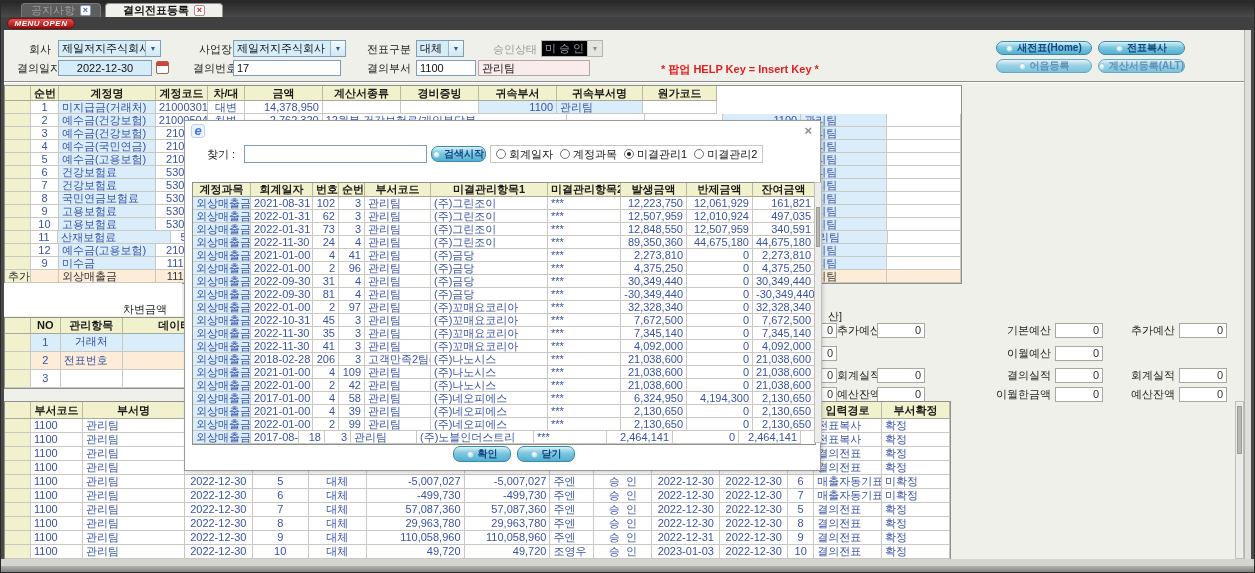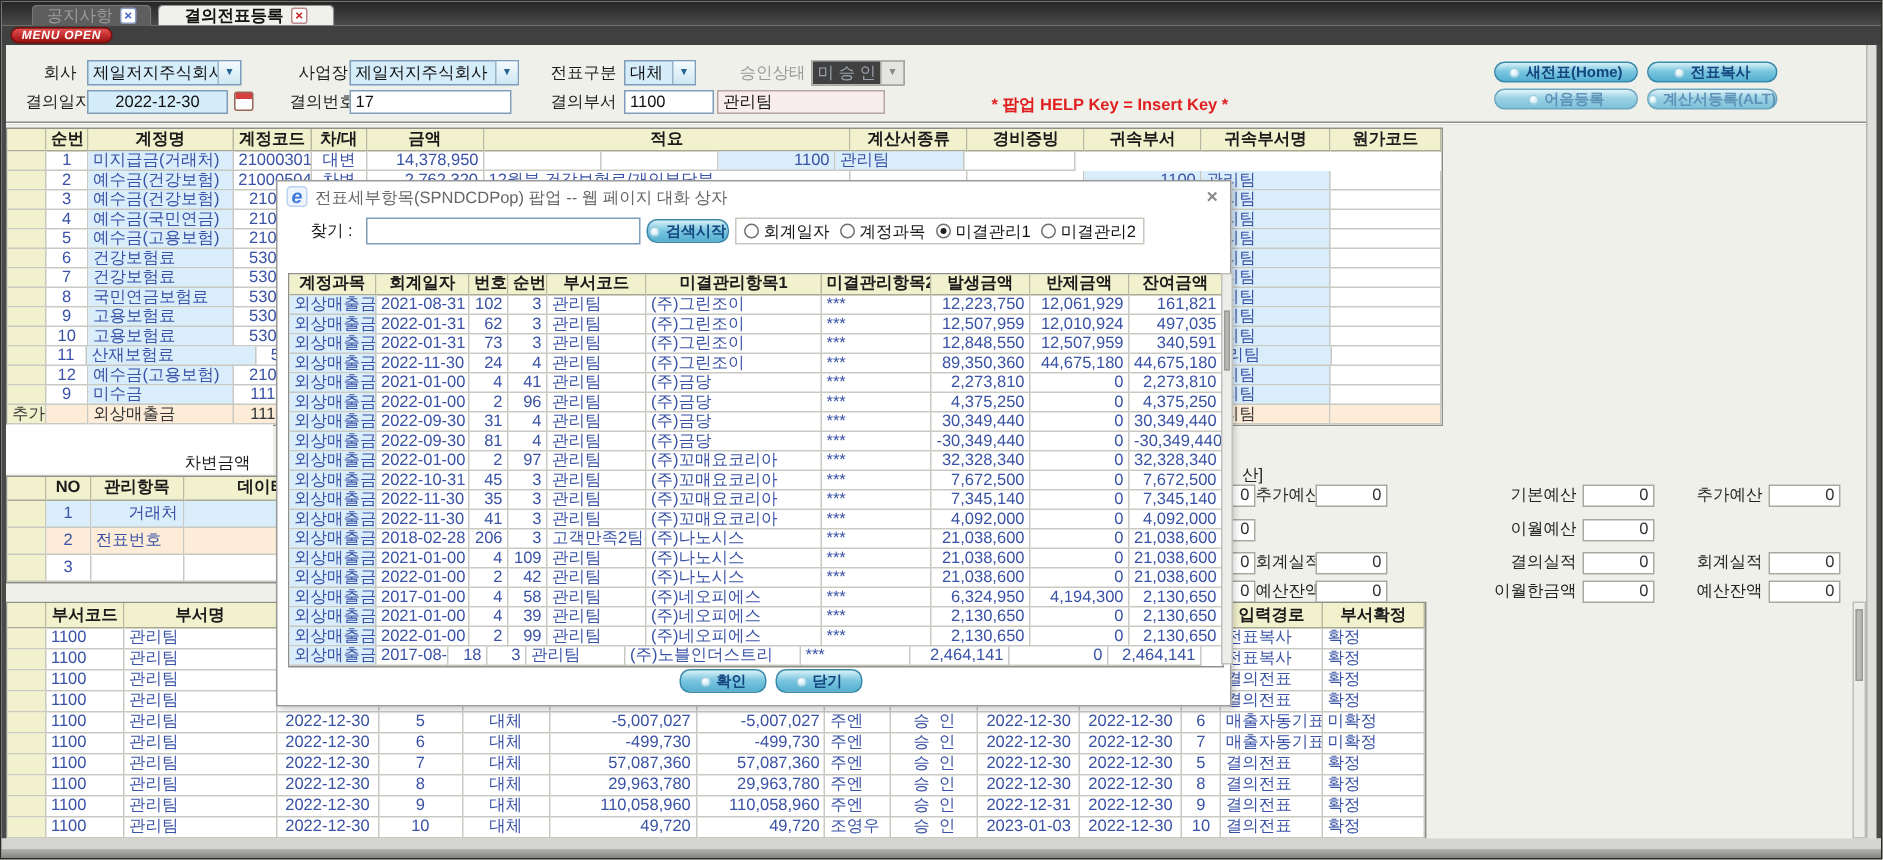--- a/index.html
+++ b/index.html
@@ -21,21 +21,21 @@
   .edge-r1{left:1243px;top:29px;width:8px;height:529px;background:#dededa;border-left:1px solid #b5b5b0}
   .edge-r2{left:1250px;top:29px;width:5px;height:529px;background:#4a4a4a}
   .strip1{left:0;top:558px;width:1255px;height:7px;background:#d4d4d0}
   .strip2{left:0;top:565px;width:1255px;height:8px;background:linear-gradient(#b2b2ae,#747470)}
   
   .lbl{color:#1a1a1a;line-height:17px;white-space:nowrap}
   .lbl.dis{color:#9a9a9a}
   .sel-box{height:17px;border:1px solid #7f9db9;background:#d5ecf9;display:flex;align-items:center;cursor:pointer}
   .sel-box .txt{flex:1;padding:0 3px;overflow:hidden;white-space:nowrap;color:#111}
   .sel-arrow{width:15px;height:100%;background:linear-gradient(#f4fbfe,#cfe7f3);border-left:1px solid #9ab4c8;color:#2a6496;font-size:7px;text-align:center;line-height:15px}
-  .sel-box.dis{background:#404040;border-color:#b5b5b0}
+  .sel-box.dis{background:#000000;border-color:#b5b5b0}
   .sel-box.dis .txt{color:#9aa3ad;letter-spacing:3px}
   .sel-box.dis .sel-arrow{background:#e4e4e0;color:#8a8a8a;border-left-color:#c0c0ba}
   .inp{height:16px;border:1px solid #7f9db9;background:#fff;padding:0 3px;line-height:14px;color:#111}
   .inp.blue{background:#d5ecf9;text-align:center}
   .inp.pink{background:#f9ecec;border-color:#b5a5a5}
   .cal{width:13px;height:13px;border:1px solid #996655;background:linear-gradient(#d64040 0 4px,#ffffff 4px);border-radius:2px;cursor:pointer}
   .hint{color:#e02020;font-weight:bold}
   .sepline{left:3px;top:80px;width:1240px;height:2px;background:#8c8c8c;border-bottom:1px solid #fff}
   
   .cybtn{display:flex;align-items:center;justify-content:center;background:linear-gradient(#d9f1f8,#7cc7e0 45%,#54b0d0);border:1px solid #3a89aa;border-radius:7px;color:#14457e;font-weight:bold;font-size:10px;cursor:pointer;white-space:nowrap}
@@ -139,21 +139,20 @@
 <div class="abs sepline"></div>
 
 <div class="tbl" id="top-table" style="left:3px;top:84px;width:958px">
     <div class="tr th" style="height: 15px; line-height: 14px;">
       <div class="th-c" style="width: 26px;"></div>
       <div class="th-c" style="width: 28px;">순번</div>
       <div class="th-c" style="width: 97px;">계정명</div>
       <div class="th-c" style="width: 52px;">계정코드</div>
       <div class="th-c" style="width: 37px;">차/대</div>
       <div class="th-c" style="width: 78px;">금액</div>
-      <div class="th-c" style="width: 245px;">적요</div>
       <div class="th-c" style="width: 78px;">계산서종류</div>
       <div class="th-c" style="width: 78px;">경비증빙</div>
       <div class="th-c" style="width: 78px;">귀속부서</div>
       <div class="th-c" style="width: 86px;">귀속부서명</div>
       <div class="th-c" style="width: 74px;">원가코드</div>
     </div>
     <div class="tr" style="height: 13px; line-height: 12px;">
       <div class="td sel" style="width: 26px; text-align: center;"></div>
       <div class="td" style="width: 28px; text-align: center;">1</div>
       <div class="td cblue" style="width: 97px; text-align: left;">미지급금(거래처)</div>
@@ -356,21 +355,21 @@
 <div class="tbl" id="mgmt-table" style="left:3px;top:316px;width:225px">
     <div class="tr th" style="height: 16px; line-height: 15px;">
       <div class="th-c" style="width: 26px;"></div>
       <div class="th-c" style="width: 30px;">NO</div>
       <div class="th-c" style="width: 62px;">관리항목</div>
       <div class="th-c" style="width: 106px;">데이타</div>
     </div>
     <div class="tr blue" style="height: 18px; line-height: 17px;">
       <div class="td sel" style="width: 26px; text-align: center;"></div>
       <div class="td" style="width: 30px; text-align: center;">1</div>
-      <div class="td" style="width: 62px; text-align: right;">거래처</div>
+      <div class="td" style="width: 62px; text-align: center; font-family: Liberation Mono, monospace;">거래처</div>
       <div class="td" style="width: 106px; text-align: left;"></div>
     </div>
     <div class="tr peach" style="height: 18px; line-height: 17px;">
       <div class="td sel" style="width: 26px; text-align: center;"></div>
       <div class="td" style="width: 30px; text-align: center;">2</div>
       <div class="td" style="width: 62px; text-align: left;">전표번호</div>
       <div class="td" style="width: 106px; text-align: left;"></div>
     </div>
     <div class="tr" style="height: 18px; line-height: 17px;">
       <div class="td sel" style="width: 26px; text-align: center;"></div>
@@ -617,21 +616,20 @@
       </div>
     </div>
 </div>
 <div class="sbar" style="left:1234px;top:400px;width:9px;height:158px">
   <div class="sthumb" style="top:4px;height:48px"></div>
 </div>
 
 <div class="abs modal">
   <div class="m-title">
     <span class="ie-e">e</span>
-    <span>전표세부항목(SPNDCDPop) 팝업 -- 웹 페이지 대화 상자</span>
   </div>
   <div class="m-close">×</div>
   <div class="abs lbl" style="left:22px;top:25px">찾기 :</div>
   <div class="abs inp" style="left:59px;top:24px;width:183px;height:18px"></div>
   <div class="abs cybtn" style="left:246px;top:25px;width:55px;height:16px">
       <span class="dot"></span>
       <span>검색시작</span>
     </div>
   <div class="radio-grp" style="left:305px;top:24px" id="radio-group">
       <span class="radio-item">

